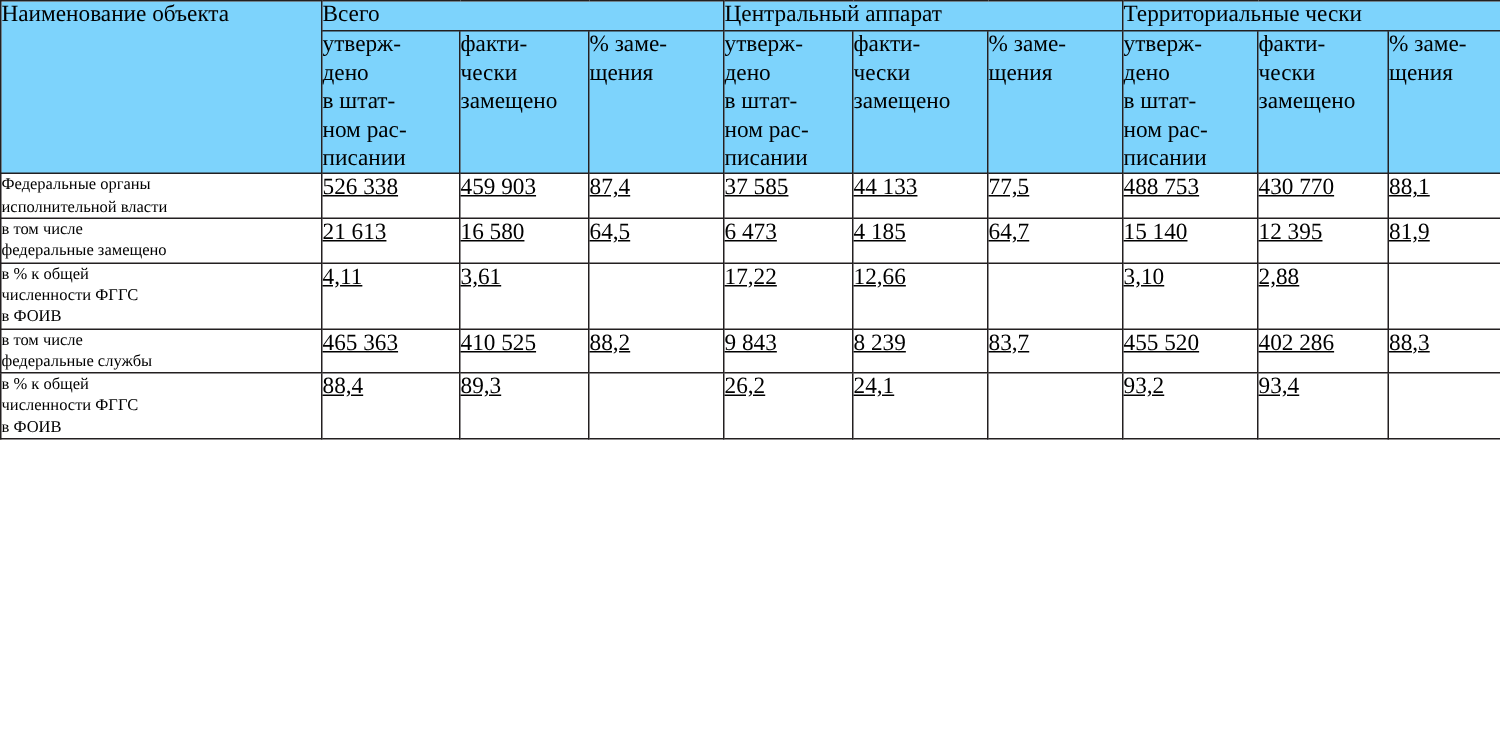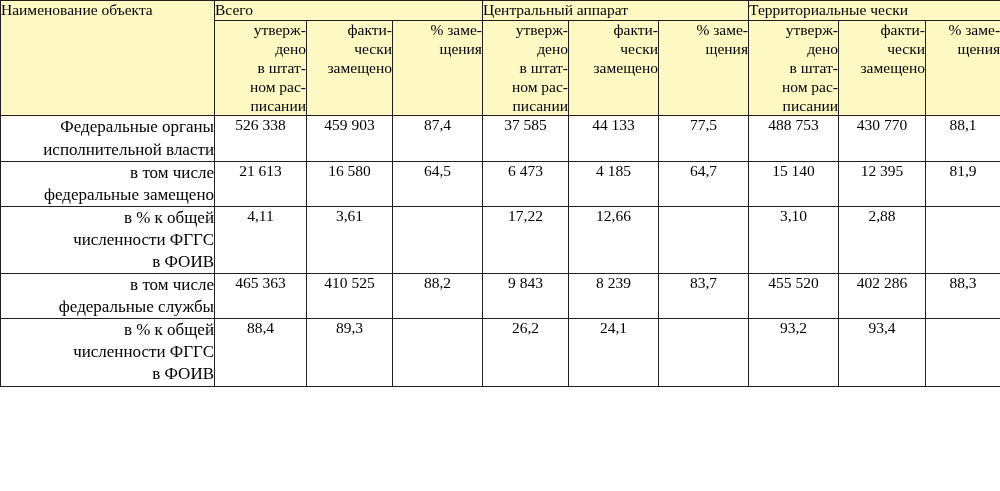--- a/index.html
+++ b/index.html
@@ -21,59 +21,60 @@
     border-collapse: collapse;
     width: 1000px;
     table-layout: fixed;
   }
   table.stat th, table.stat td {
     border: 1px solid #231f20;
     padding: 0;
     vertical-align: top;
   }
   .hdr {
-    background: #fef9c3;
+    background: #7dd3fc;
     font-size: 15.5px;
     line-height: 1.22;
     font-weight: normal;
     text-align: center;
     padding: 6px 9px 6px 9px;
   }
   .hdr-group {
     text-align: left;
     padding: 8px 11px 8px 8px;
     vertical-align: top;
   }
   .hdr-obj {
     text-align: left;
     vertical-align: bottom;
     padding: 0 0 10px 9px;
   }
   .hdr-sub {
-    text-align: right;
+    text-align: left;
     vertical-align: top;
     padding-top: 9px;
     padding-left: 6px;
     padding-right: 6px;
     word-spacing: 0px;
   }
   .hdr-sub .ln { display: block; }
   .rowname {
-    font-size: 17px;
+    font-size: 11px;
     line-height: 1.3;
-    text-align: right;
+    text-align: left;
     padding: 9px 8px 9px 9px;
     vertical-align: top;
   }
   .num {
     font-size: 15.5px;
-    text-align: center;
+    text-align: left;
     padding: 9px 10px 9px 6px;
     vertical-align: top;
     white-space: nowrap;
+    text-decoration: underline;
   }
   .rowname .ln { display: block; }
   
   col.c0 { width: 214px; }
   col.c1 { width: 92px; }
   col.c2 { width: 86px; }
   col.c3 { width: 90px; }
   col.c4 { width: 86px; }
   col.c5 { width: 90px; }
   col.c6 { width: 90px; }

